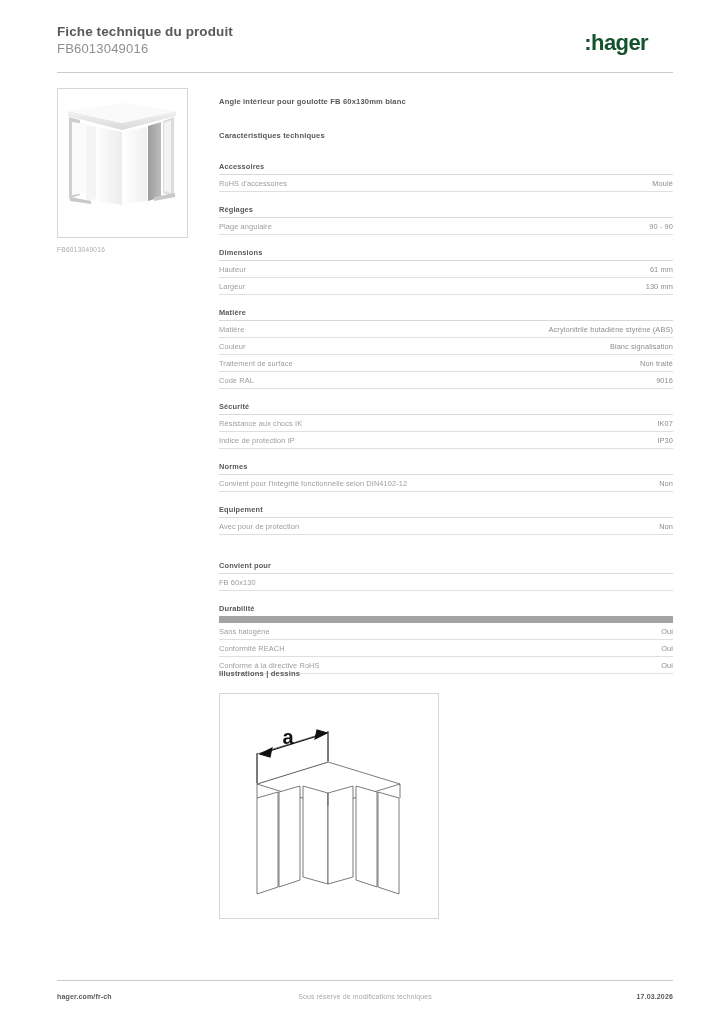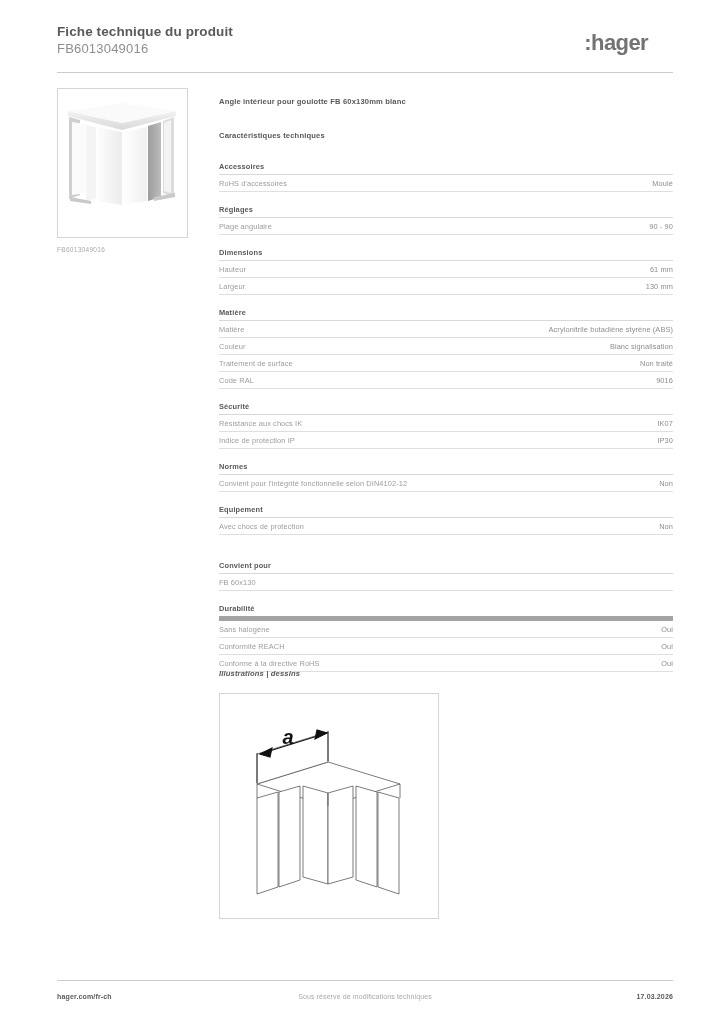--- a/index.html
+++ b/index.html
@@ -109,21 +109,21 @@
   .spec-group.gap-extra { margin-top: 26px; }
 
   .group-head {
     font-size: 7.4px;
     font-weight: bold;
     color: #58595b;
     letter-spacing: 0.15px;
     padding-bottom: 3px;
     border-bottom: 1px solid #d6d8da;
   }
-  .group-head.strong-rule { border-bottom: 5px solid #a3a3a3; }
+  .group-head.strong-rule { border-bottom: 7px solid #a3a3a3; }
 
   .spec-row {
     display: flex;
     justify-content: space-between;
     align-items: baseline;
     border-bottom: 1px solid #dddfe1;
     padding: 4px 0 3px 0;
     font-size: 7.4px;
     letter-spacing: 0.1px;
   }
@@ -136,21 +136,20 @@
     text-align: right;
     white-space: nowrap;
     padding-left: 10px;
   }
 
   
   .draw-section {
     position: absolute;
     left: 219px; top: 669px;
     width: 454px;
-    font-style: italic;
   }
   .draw-head {
     font-size: 7.6px;
     font-weight: bold;
     color: #58595b;
     letter-spacing: 0.15px;
     margin-bottom: 15px;
   }
   .draw-box {
     width: 218px;
@@ -199,21 +198,21 @@
 </head>
 <body>
 
 <div class="page">
 
   <div class="header">
     <div class="doc-title">Fiche technique du produit</div>
     <div class="doc-ref">FB6013049016</div>
   </div>
   <div class="logo" style="left:auto;">
-    <span style="position:absolute; right:0; top:28px; font-size:22px; font-weight:bold; letter-spacing:-0.6px; color:#737373;">:hager</span>
+    <span style="position:absolute; right:0; top:28px; font-size:22px; font-weight:bold; letter-spacing:-0.6px; color:#14532d;">:hager</span>
   </div>
   <div class="header-rule"></div>
 
   <div class="product-figure">
     <div class="product-box">
       <svg class="prod-svg" width="129" height="148" viewBox="0 0 129 148">
         <defs>
           <linearGradient id="gTop" x1="0" y1="0" x2="0" y2="1">
             <stop offset="0" stop-color="#f2f2f2"></stop>
               <stop offset="1" stop-color="#d8d9da"></stop>
@@ -318,21 +317,21 @@
         <div class="spec-group">
           <div class="group-head">Normes</div>
           <div class="spec-row">
             <span class="spec-label">Convient pour l'intégrité fonctionnelle selon DIN4102-12</span>
             <span class="spec-value">Non</span>
           </div>
         </div>
         <div class="spec-group">
           <div class="group-head">Equipement</div>
           <div class="spec-row">
-            <span class="spec-label">Avec chocs de protection</span>
+            <span class="spec-label">Avec pour de protection</span>
             <span class="spec-value">Non</span>
           </div>
         </div>
         <div class="spec-group gap-extra">
           <div class="group-head">Convient pour</div>
           <div class="spec-row value-left">
             <span class="spec-label">FB 60x130</span>
           </div>
         </div>
         <div class="spec-group">

